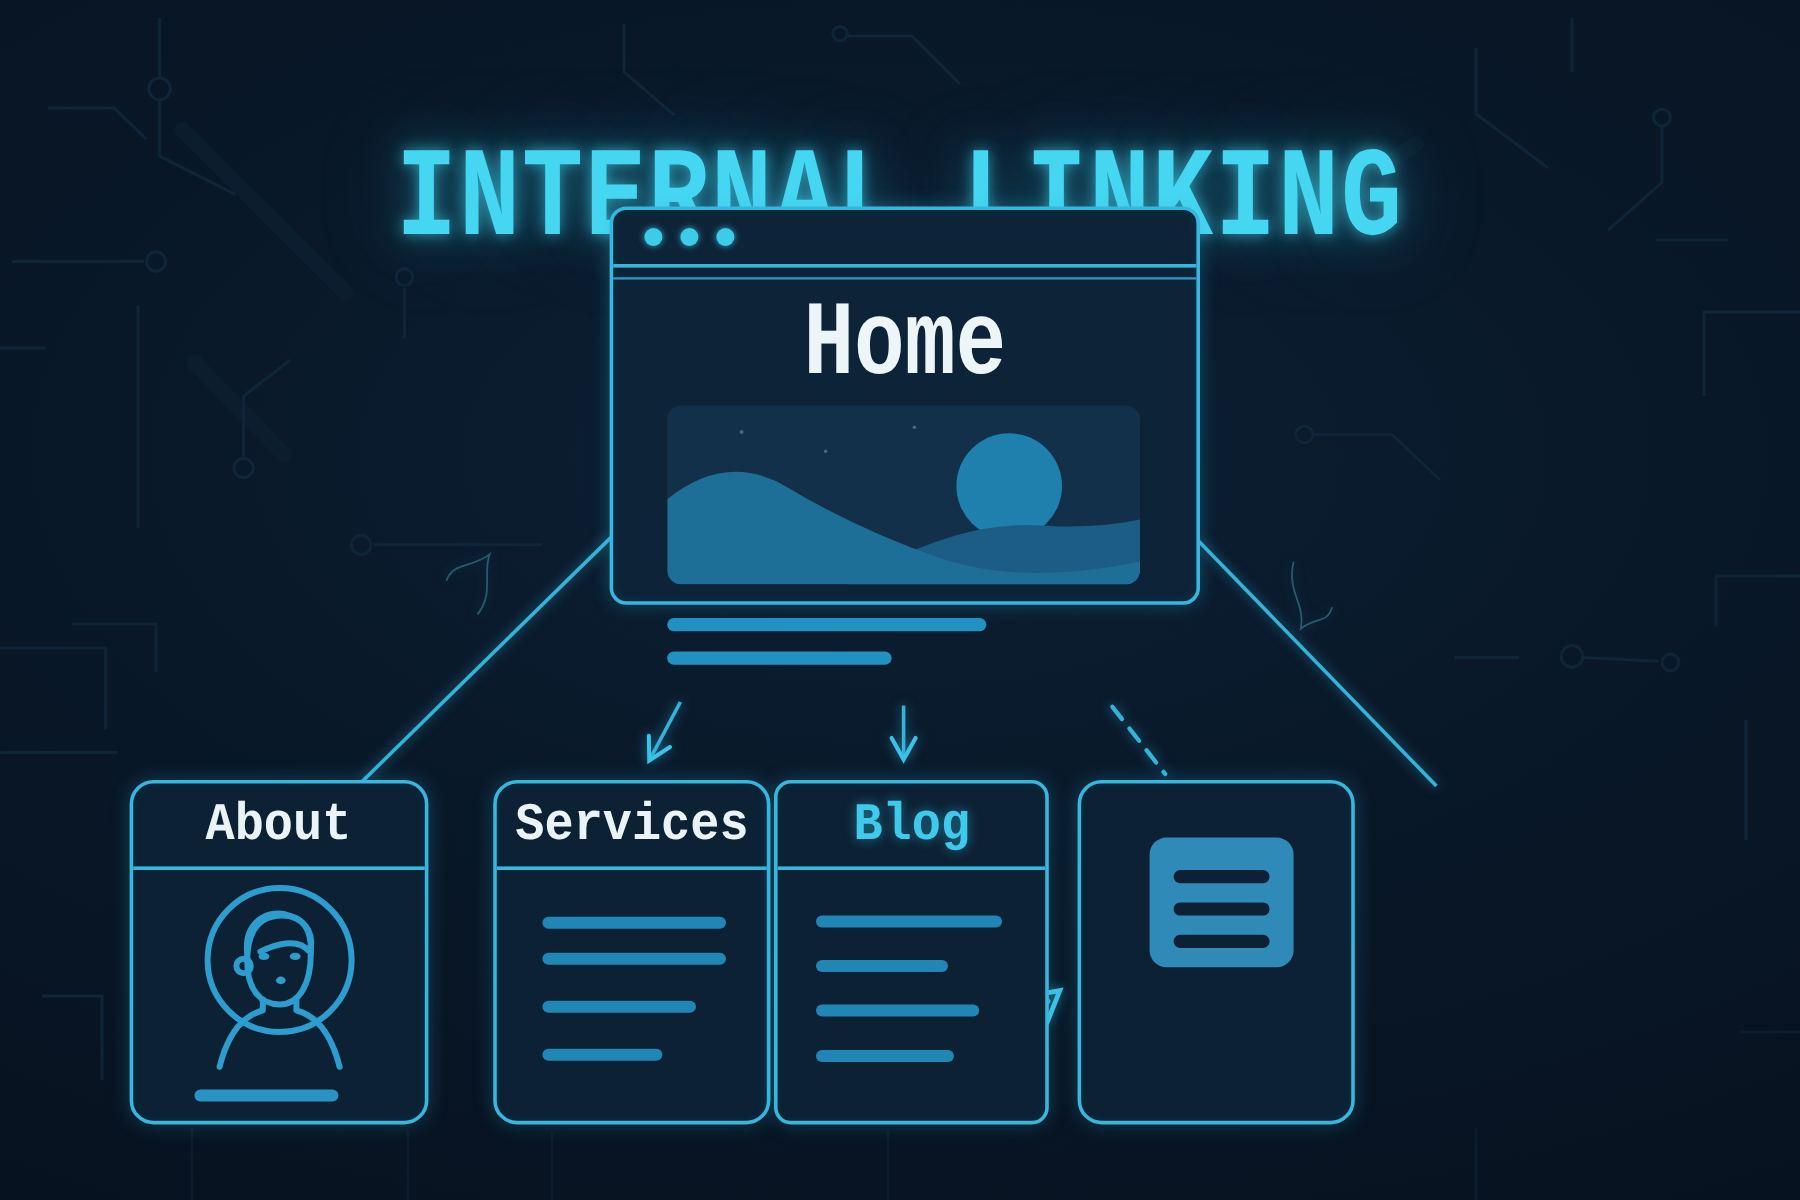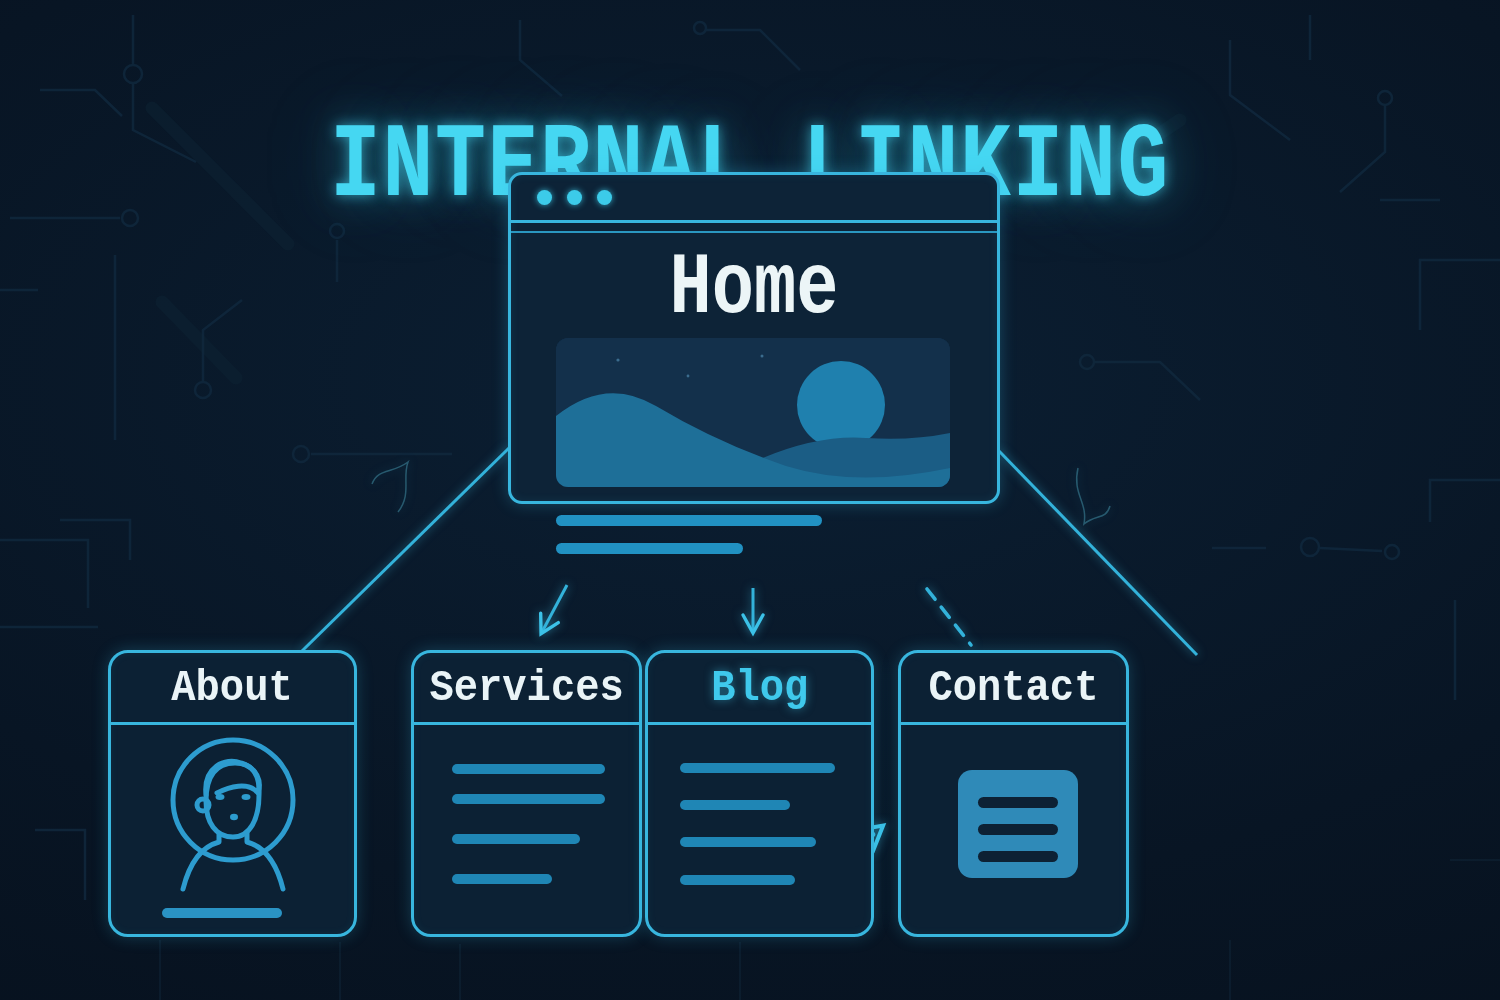--- a/index.html
+++ b/index.html
@@ -46,21 +46,21 @@
   .home-bar.b2{left:45px;top:368px;width:187px;}
 
   
   .page-card{
     position:absolute;top:650px;height:287px;background:#0c2134;
     border:3px solid #38b6de;border-radius:20px;box-sizing:border-box;
     box-shadow:0 0 16px rgba(56,182,222,.26), inset 0 0 8px rgba(56,182,222,.08);
   }
   .card-about{left:108px;width:249px;}
   .card-services{left:387px;width:231px;margin-left:24px;}
-  .card-blog{left:645px;width:229px;}
+  .card-blog{left:645px;width:229px;border-radius:14px;}
   .card-contact{left:898px;width:231px;}
   .card-products{left:1157px;width:236px;}
   .card-header{
     height:69px;border-bottom:3px solid #38b6de;
     display:flex;align-items:center;justify-content:center;
   }
   .card-label{font-size:44px;font-weight:bold;color:#eaf4f7;transform:scaleX(.92);white-space:nowrap;}
   .card-label.cyan{color:#3fc9ec;text-shadow:0 0 10px rgba(63,201,236,.5);}
   .card-body{position:relative;height:calc(100% - 72px);}
 
@@ -240,23 +240,20 @@
     </div>
     <div class="card-body">
       <div class="ph-bar b1"></div>
       <div class="ph-bar b2"></div>
       <div class="ph-bar b3"></div>
       <div class="ph-bar b4"></div>
     </div>
   </div>
 
   <div class="page-card card-contact">
-    <div class="card-header">
-      <span class="card-label">Contact</span>
-    </div>
     <div class="card-body">
       <div class="contact-icon">
         <div class="contact-line cl1"></div>
         <div class="contact-line cl2"></div>
         <div class="contact-line cl3"></div>
       </div>
     </div>
   </div>
 
 

